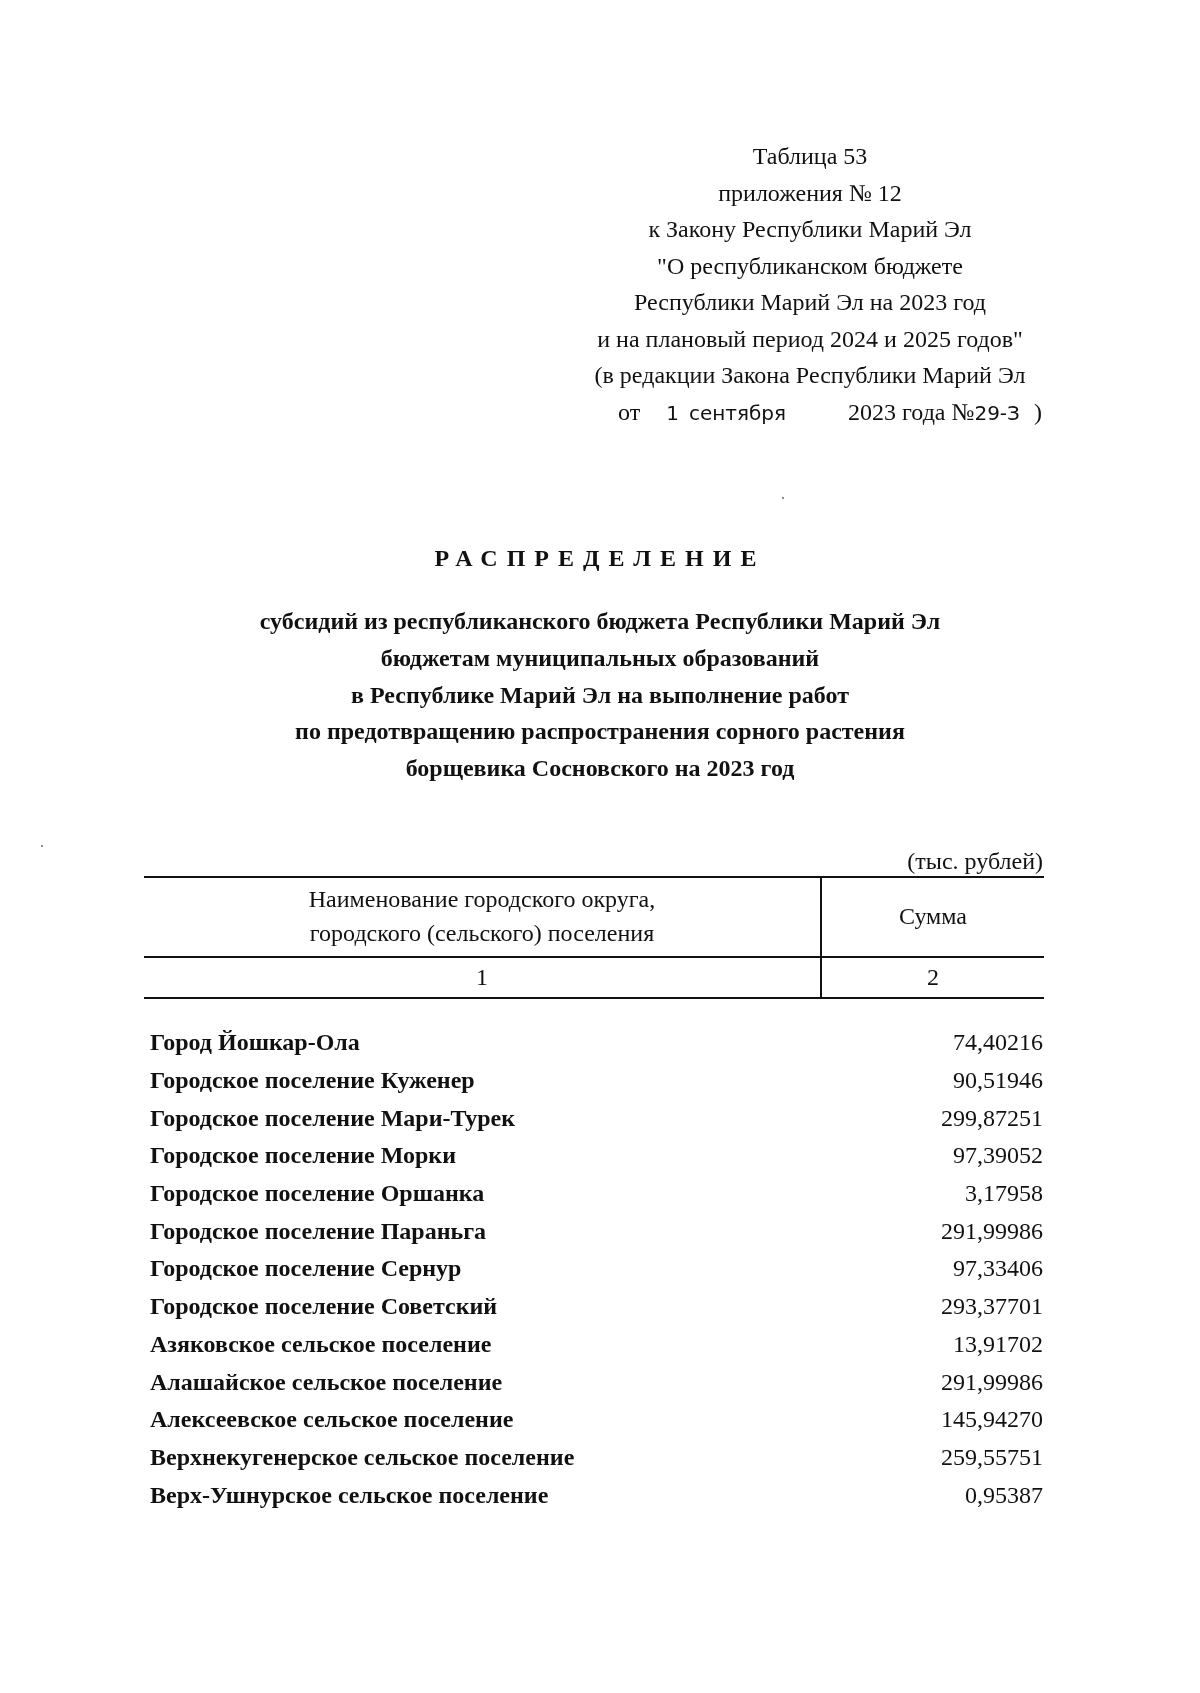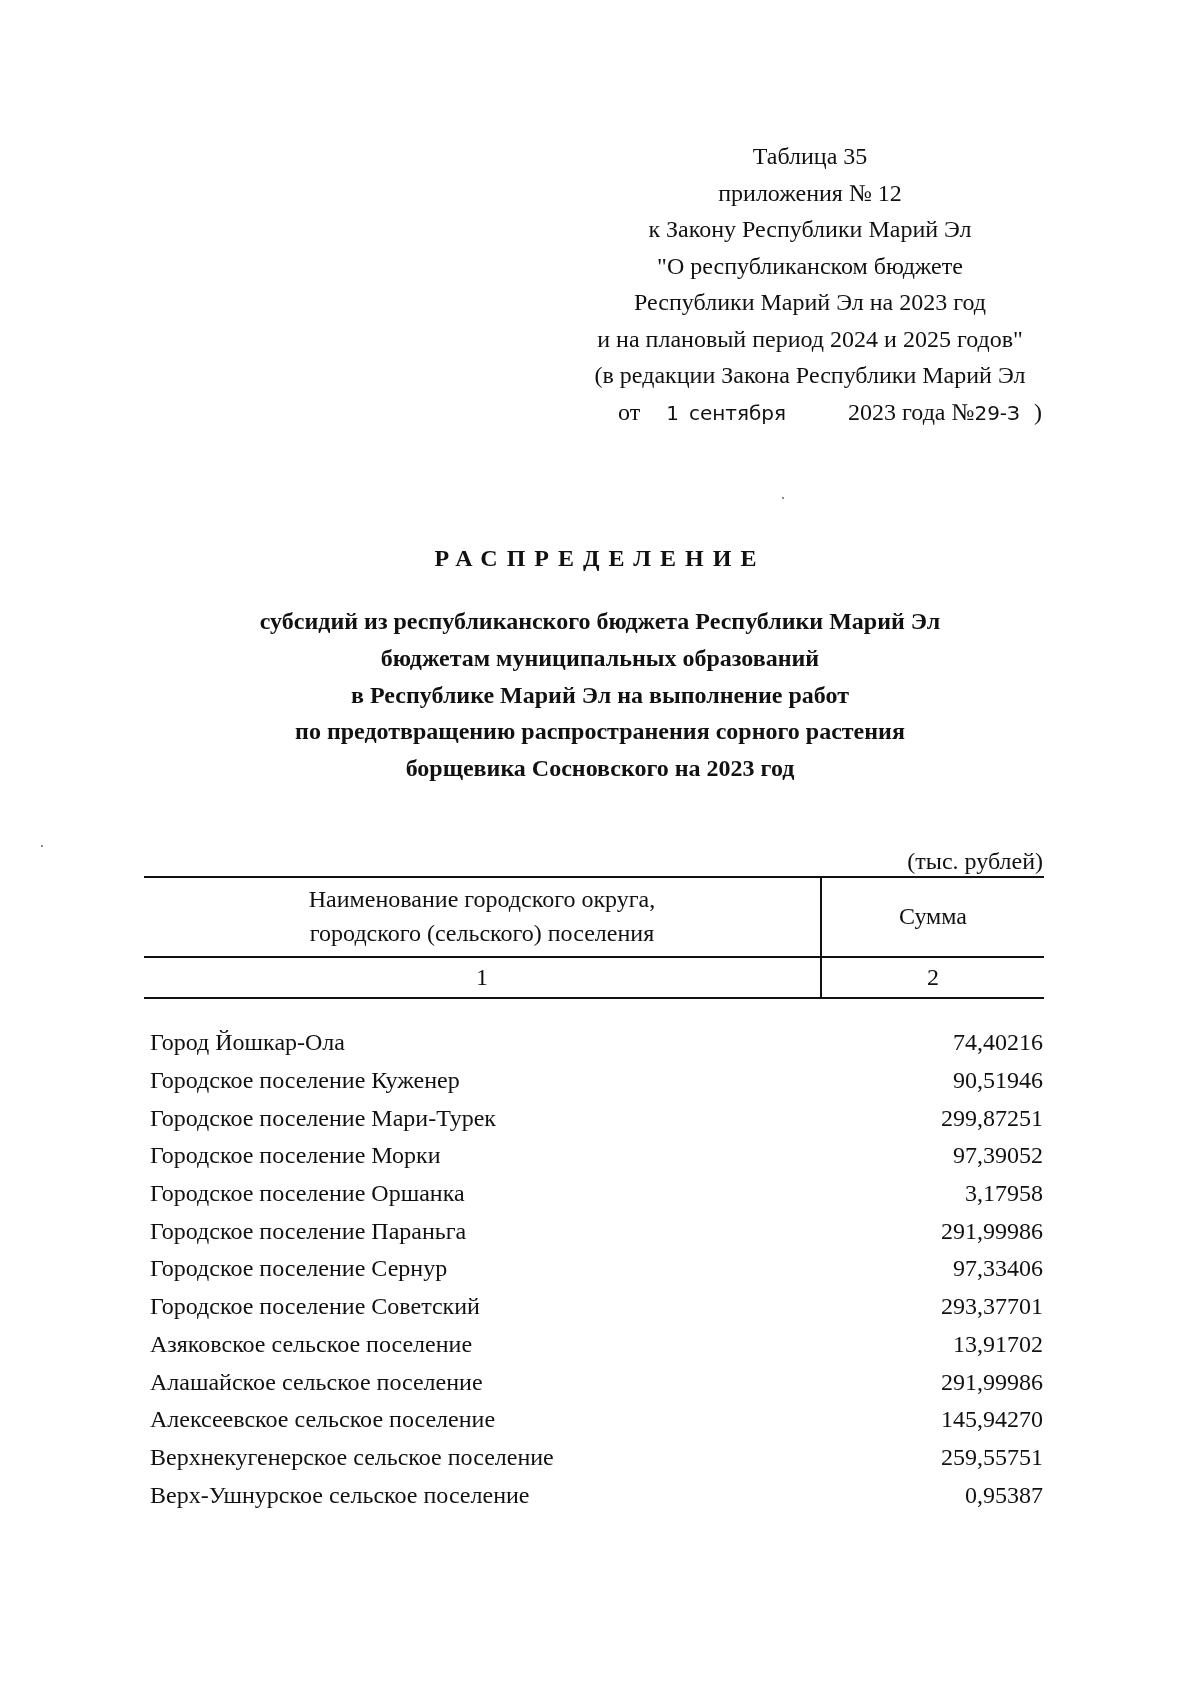--- a/index.html
+++ b/index.html
@@ -31,29 +31,29 @@
   .hline { position: absolute; left: 0; width: 900px; height: 2px; background: #111; }
   .vline { position: absolute; left: 676px; top: 0; width: 2px; height: 123px; background: #111; }
   .hcell { position: absolute; text-align: center; font-size: 24px; line-height: 34px; }
   .rows {
     position: absolute; left: 150px; top: 1024px; width: 893px;
   }
   .row {
     display: flex; justify-content: space-between; height: 37.7px; align-items: center;
     font-size: 24px;
   }
-  .row .name { text-align: center; }
+  .row .name { text-align: center; font-weight: bold; }
   .row .amt { text-align: center; }
   .speck { position: absolute; width: 2px; height: 2px; background: #666; border-radius: 1px; }
 </style>
 </head>
 <body>
 
 <div class="appendix">
-  <span class="line">Таблица 35</span>
+  <span class="line">Таблица 53</span>
   <span class="line">приложения № 12</span>
   <span class="line">к Закону Республики Марий Эл</span>
   <span class="line">"О республиканском бюджете</span>
   <span class="line">Республики Марий Эл на 2023 год</span>
   <span class="line">и на плановый период 2024 и 2025 годов"</span>
   <span class="line">(в редакции Закона Республики Марий Эл</span>
   <span class="line" style="padding-left:40px;"><span>от</span><span style="display:inline-block;width:26px;"></span><span class="hand">1</span><span style="display:inline-block;width:10px;"></span><span class="hand">сентября</span><span style="display:inline-block;width:62px;"></span><span>2023 года №</span><span class="hand">29-З</span><span style="display:inline-block;width:14px;"></span><span>)</span></span>
 </div>
 
 <div class="speck" style="left:782px;top:497px;"></div>

